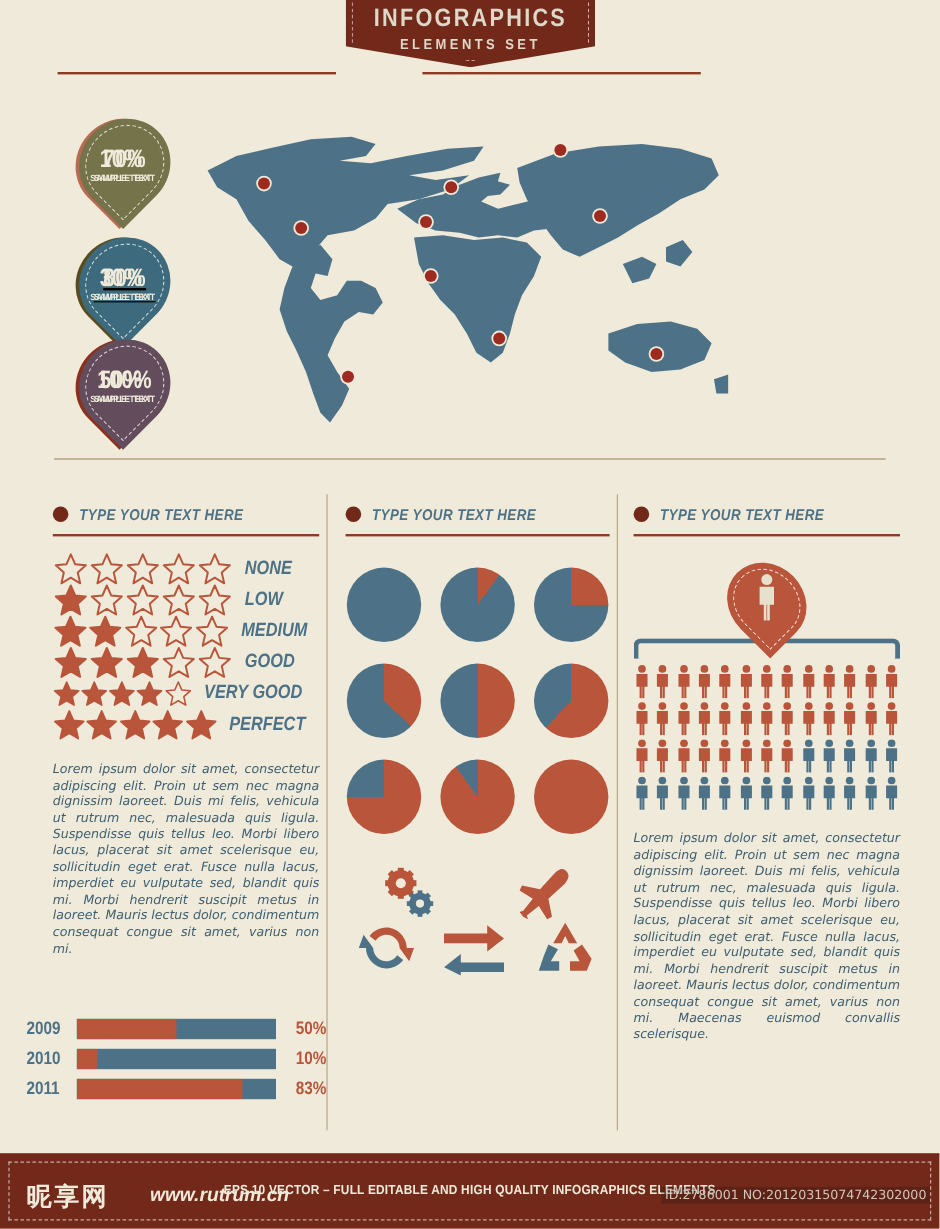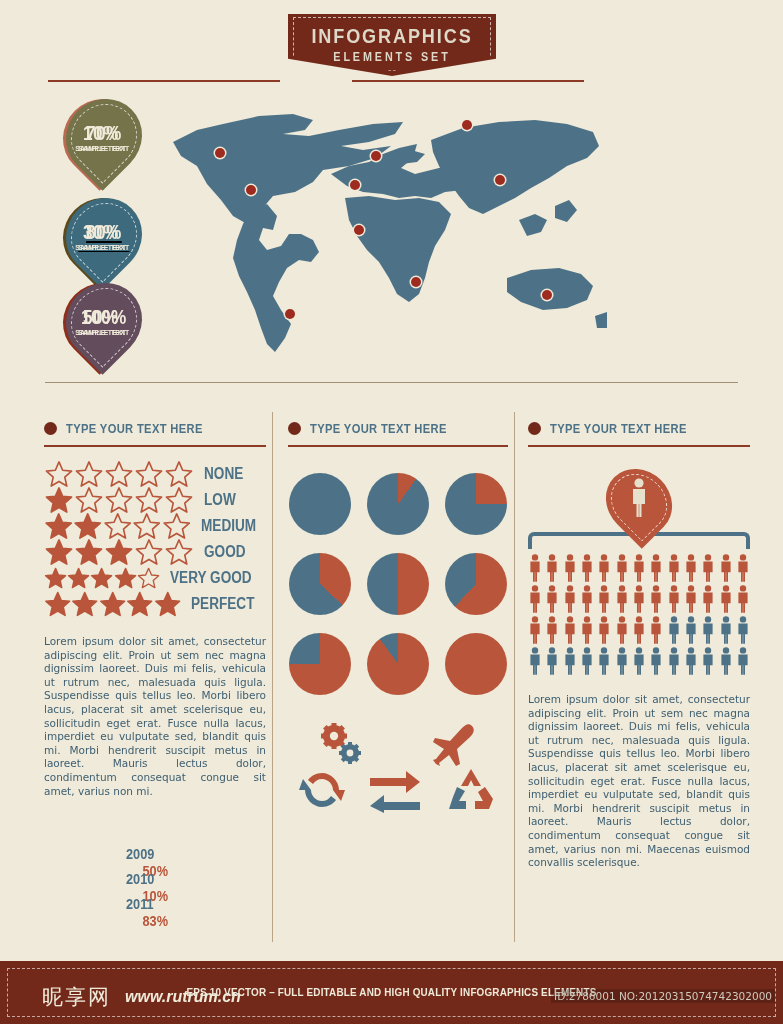--- a/index.html
+++ b/index.html
@@ -5,21 +5,21 @@
   html,body{margin:0;padding:0;}
   body{
     width:783px;height:1024px;overflow:hidden;
     background:#f0ecdc;
     font-family:"Liberation Sans",sans-serif;
     position:relative;
   }
   .page{position:absolute;inset:0;background:#efead9;}
 
   
-  .header{position:absolute;left:0;top:0;width:632px;height:92px;margin-top:20px;}
+  .header{position:absolute;left:0;top:0;width:632px;height:92px;}
   .hrule{position:absolute;top:60px;height:2px;background:#8d3b26;}
   .hrule.left{left:48px;width:232px;}
   .hrule.right{right:48px;width:232px;}
   .banner{
     position:absolute;left:288px;top:-6px;width:208px;height:62px;
     background:#73291a;
     clip-path:polygon(0 0,100% 0,100% 72%,50% 100%,0 72%);
     text-align:center;
   }
   .banner .dash{
@@ -66,21 +66,21 @@
     letter-spacing:.3px;margin-top:2px;transform:scaleX(.92);
   }
 
   
   .map{position:absolute;left:163px;top:100px;width:444px;height:262px;}
   .map svg{display:block;width:100%;height:100%;}
 
   .divider{position:absolute;left:45px;right:45px;height:1px;background:#a58f72;}
 
   
-  .col{position:absolute;top:418px;}
+  .col{position:absolute;top:418px;font-style:italic;}
   .col.c1{left:44px;width:222px;}
   .col.c2{left:288px;width:220px;}
   .col.c3{left:528px;width:222px;}
   .vline{position:absolute;top:412px;width:1px;height:530px;background:#b9a585;}
   .vline.v1{left:272px;}
   .vline.v2{left:514px;}
 
   .sechead{display:flex;align-items:center;gap:9px;height:20px;}
   .sechead .dot{width:13px;height:13px;border-radius:50%;background:#73291a;flex:none;}
   .sechead .lbl{
@@ -98,21 +98,21 @@
     transform:scaleX(.85);transform-origin:left center;white-space:nowrap;
   }
 
   .body-txt{
     margin-top:18px;color:#3e5f72;font-size:10.5px;line-height:13.6px;
     text-align:justify;font-family:"DejaVu Sans",sans-serif;
   }
 
   
   .bars{position:absolute;left:22px;top:845px;width:250px;}
-  .barrow{display:flex;align-items:center;height:25px;flex-direction:column;}
+  .barrow{display:flex;align-items:center;height:25px;}
   .barrow .yr{
     width:42px;color:#4d7287;font-size:15px;font-weight:bold;
     transform:scaleX(.85);transform-origin:left center;
   }
   .barrow .track{flex:1;height:17px;background:#4d7287;position:relative;overflow:hidden;}
   .barrow .fill{position:absolute;left:0;top:0;bottom:0;background:#b9553a;}
   .barrow .pc{
     width:42px;text-align:right;color:#b9553a;font-size:15px;font-weight:bold;
     transform:scaleX(.85);transform-origin:right center;
   }
@@ -147,22 +147,22 @@
 
   
   .footer{
     position:absolute;left:0;bottom:0;width:783px;height:63px;background:#73291a;
   }
   .footer .dash{
     position:absolute;left:7px;top:7px;right:7px;bottom:7px;
     border:1px dashed rgba(255,255,255,.6);
   }
   .footer .logo{
-    position:absolute;left:22px;top:22px;color:#efead9;font-size:21px;font-weight:normal;
-    font-family:"DejaVu Sans",sans-serif;letter-spacing:2px;margin-left:20px;
+    position:absolute;left:22px;top:22px;color:#efead9;font-size:21px;font-weight:bold;
+    font-family:"DejaVu Sans",sans-serif;letter-spacing:2px;
   }
   .footer .site{
     position:absolute;left:125px;top:27px;color:#efead9;font-size:16px;
     font-style:italic;font-weight:bold;
   }
   .footer .tag{
     position:absolute;left:0;right:0;top:25px;text-align:center;color:#efead9;
     font-size:11px;font-weight:bold;letter-spacing:.2px;transform:scaleX(.9);
   }
   .footer .idno{

